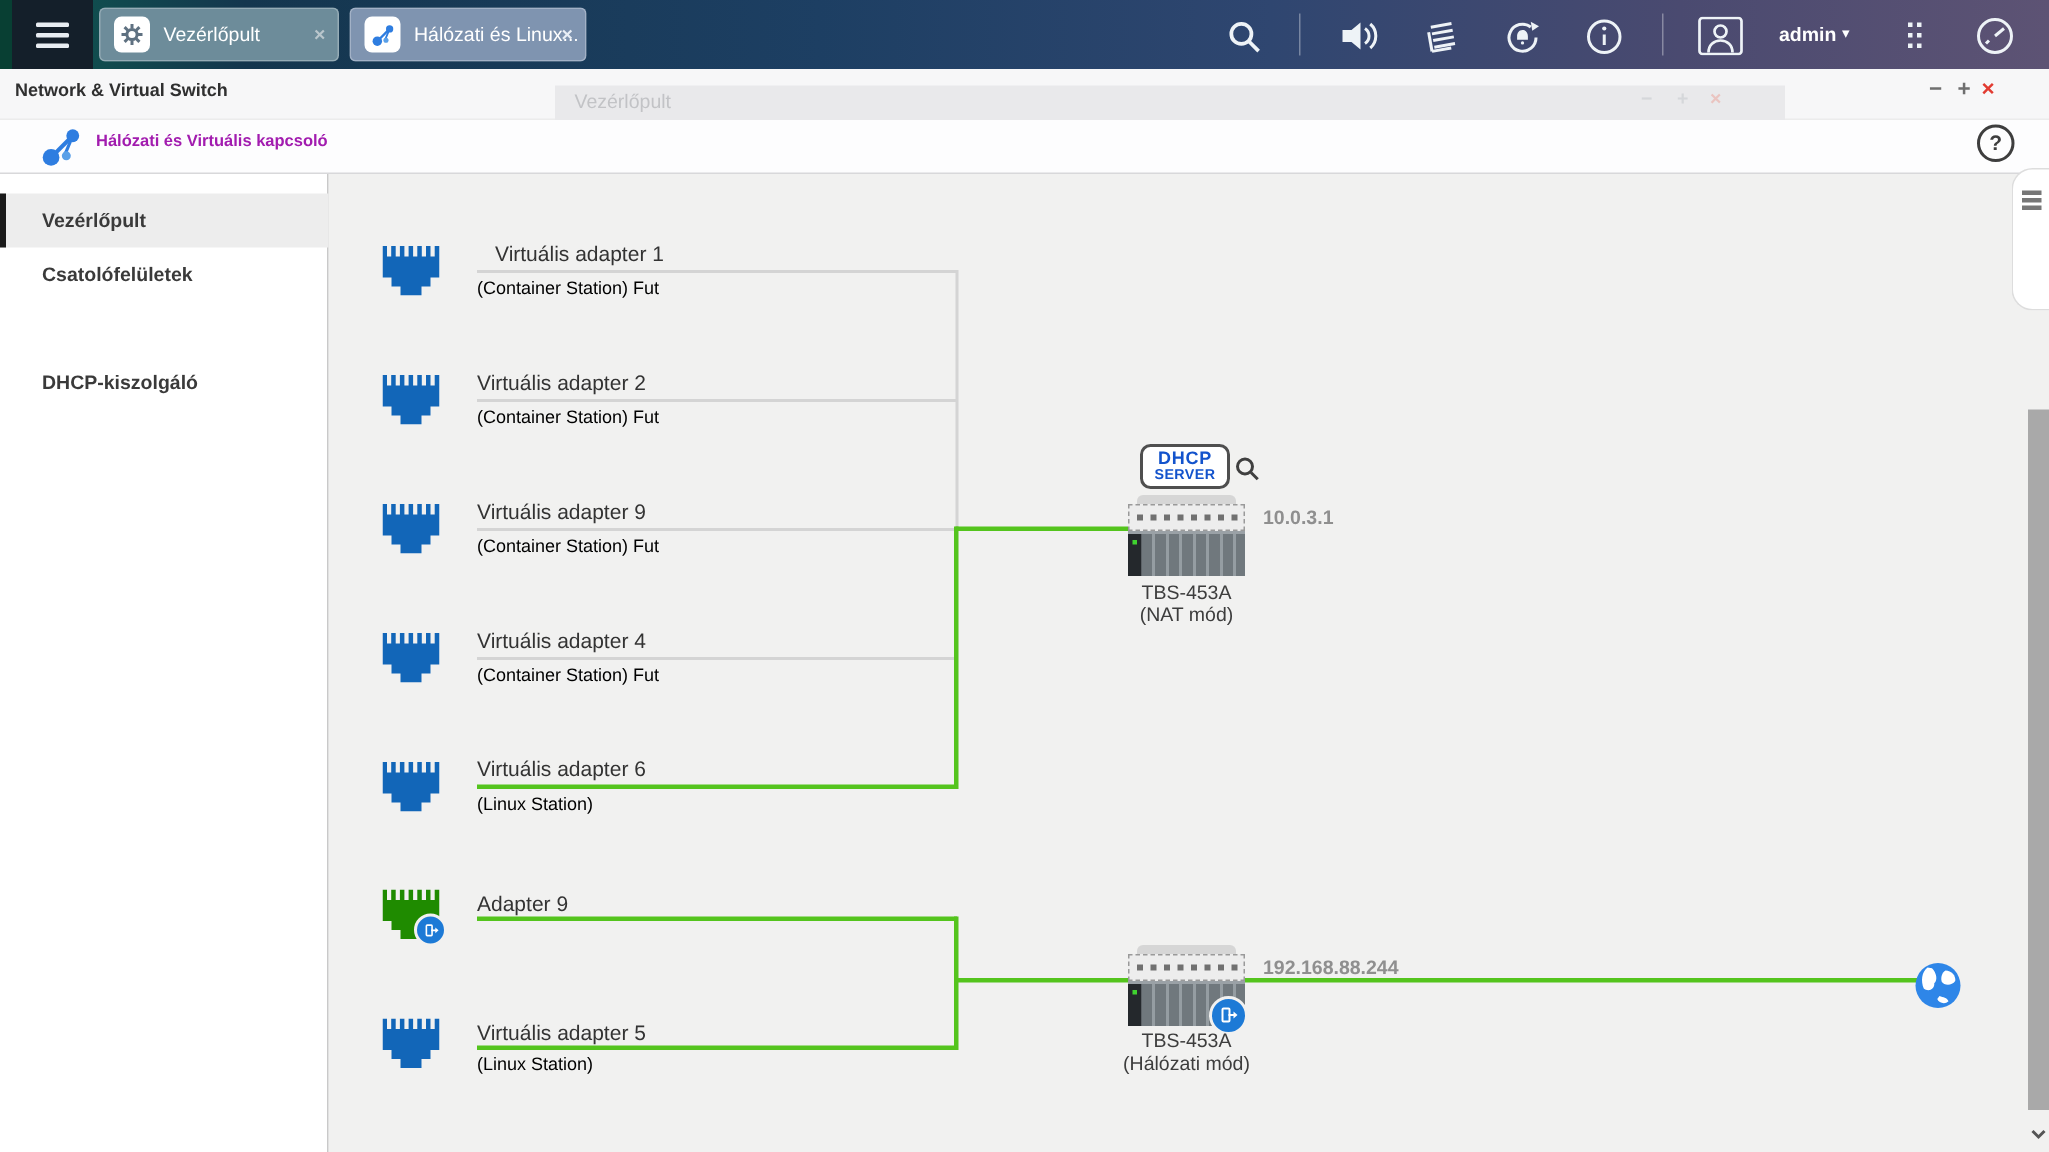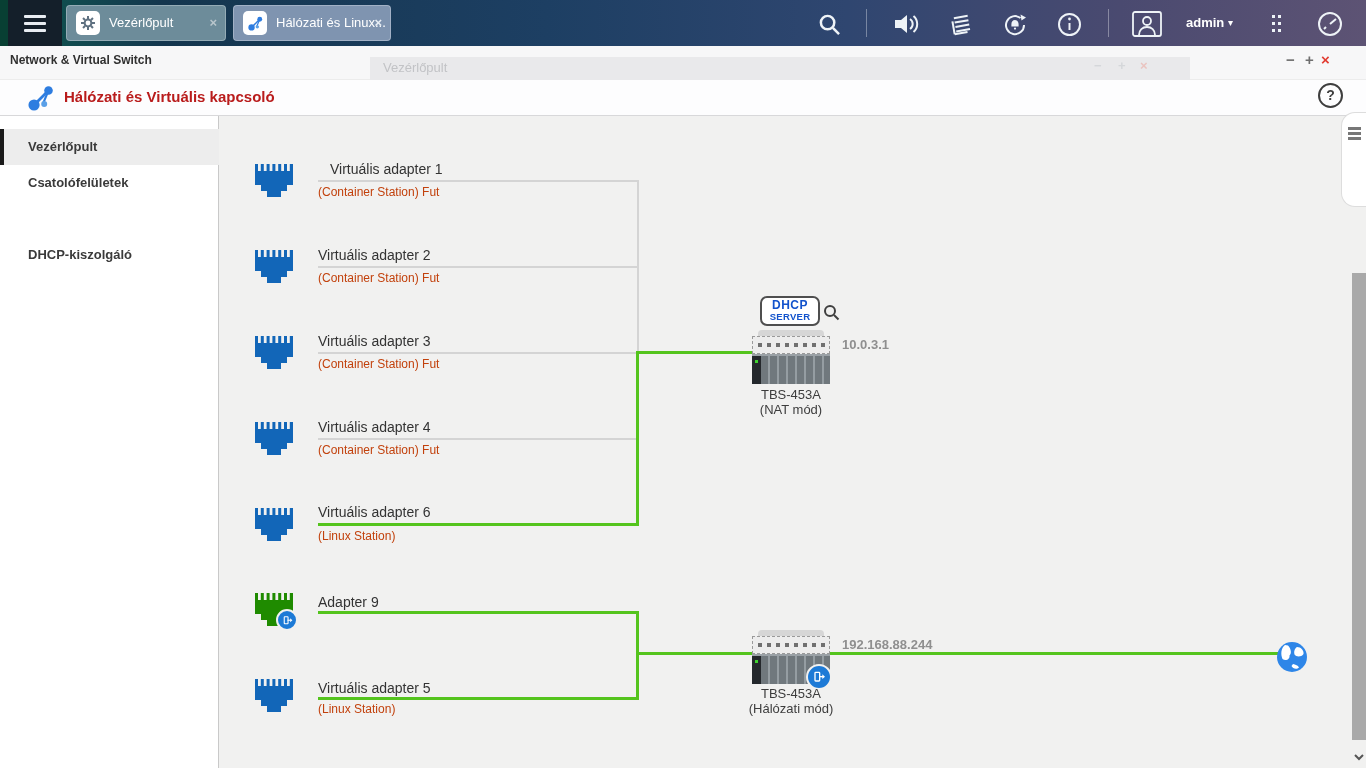--- a/index.html
+++ b/index.html
@@ -29,33 +29,33 @@
   .titlebar{position:absolute;left:0;top:46px;width:1366px;height:34px;background:#f7f7f8;border-bottom:1px solid #ececec;box-sizing:border-box;}
   .win-title{position:absolute;left:10px;top:7px;font-size:12px;font-weight:bold;color:#303030;}
   .ghostbar{position:absolute;left:370px;top:11px;width:820px;height:23px;background:#e9e9eb;}
   .ghost-title{position:absolute;left:13px;top:3px;font-size:13px;color:#c2c3c6;}
   .gctrl{position:absolute;top:1px;font-size:13px;font-weight:bold;color:#d5d7da;}
   .gctrl.x{color:#eac4c0;}
   .wctrl{position:absolute;top:5px;font-size:15px;font-weight:bold;color:#6f6f6f;cursor:pointer;}
   .wctrl.x{color:#e23c32;}
   
   .appheader{position:absolute;left:0;top:80px;width:1366px;height:36px;background:#fdfdfe;border-bottom:1px solid #d8d8da;box-sizing:border-box;}
-  .app-title{position:absolute;left:64px;top:8px;font-size:15px;font-weight:bold;color:#b91c1c;}
+  .app-title{position:absolute;left:64px;top:8px;font-size:11px;font-weight:bold;color:#a21caf;}
   .help{position:absolute;left:1318px;top:3px;width:21px;height:21px;border:2px solid #3e3e3e;border-radius:50%;
     text-align:center;line-height:20px;font-size:14px;font-weight:bold;color:#3e3e3e;cursor:pointer;}
   
   .sidebar{position:absolute;left:0;top:116px;width:219px;height:652px;background:#fff;border-right:1px solid #c9c9c9;box-sizing:border-box;}
   .side-item{position:absolute;left:0;width:219px;height:36px;line-height:36px;padding-left:28px;box-sizing:border-box;
     font-size:13px;font-weight:bold;color:#3a3a3a;cursor:pointer;}
   .side-item.active{background:#ededed;}
   .active-bar{position:absolute;left:0;top:0;width:4px;height:36px;background:#1a1a1a;}
   
   .canvas{position:absolute;left:220px;top:116px;width:1146px;height:652px;background:#f1f1f0;}
   .adpt-title{position:absolute;font-size:14px;color:#333;white-space:nowrap;}
-  .adpt-status{position:absolute;font-size:12px;color:#c2410c;white-space:nowrap;}
+  .adpt-status{position:absolute;font-size:12px;color:#000000;white-space:nowrap;}
   .hline{position:absolute;height:2px;background:#d4d4d4;}
   .hline.green,.vline.green{background:#54c41d;}
   .hline.green{height:3px;}
   .vline{position:absolute;width:2px;background:#d4d4d4;}
   .vline.green{width:3px;}
   .ip-label{position:absolute;font-size:13px;font-weight:bold;color:#8f8f8f;white-space:nowrap;}
   .dev-label{position:absolute;width:120px;text-align:center;font-size:13px;color:#3d3d3d;white-space:nowrap;}
   
   .dev-cap{position:absolute;width:66px;height:8px;background:#d6d6d6;border-radius:4px 4px 0 0;}
   .dev-ports{position:absolute;width:78px;height:18px;background:#ededed;border:1px dashed #9a9a9a;box-sizing:border-box;
@@ -267,21 +267,21 @@
           <use href="#rj45"></use>
         </svg></div>
     <span class="adpt-title" style="left:98px;top:131px">Virtuális adapter 2</span>
     <div class="hline" style="left:98px;top:150px;width:320px"></div>
     <span class="adpt-status" style="left:98px;top:155px">(Container Station) Fut</span>
 
     <div class="abs" style="left:35px;top:220px">
       <svg width="38" height="33" fill="#1266b8">
           <use href="#rj45"></use>
         </svg></div>
-    <span class="adpt-title" style="left:98px;top:217px">Virtuális adapter 3</span>
+    <span class="adpt-title" style="left:98px;top:217px">Virtuális adapter 9</span>
     <div class="hline" style="left:98px;top:236px;width:320px"></div>
     <span class="adpt-status" style="left:98px;top:241px">(Container Station) Fut</span>
 
     <div class="abs" style="left:35px;top:306px">
       <svg width="38" height="33" fill="#1266b8">
           <use href="#rj45"></use>
         </svg></div>
     <span class="adpt-title" style="left:98px;top:303px">Virtuális adapter 4</span>
     <div class="hline" style="left:98px;top:322px;width:320px"></div>
     <span class="adpt-status" style="left:98px;top:327px">(Container Station) Fut</span>

